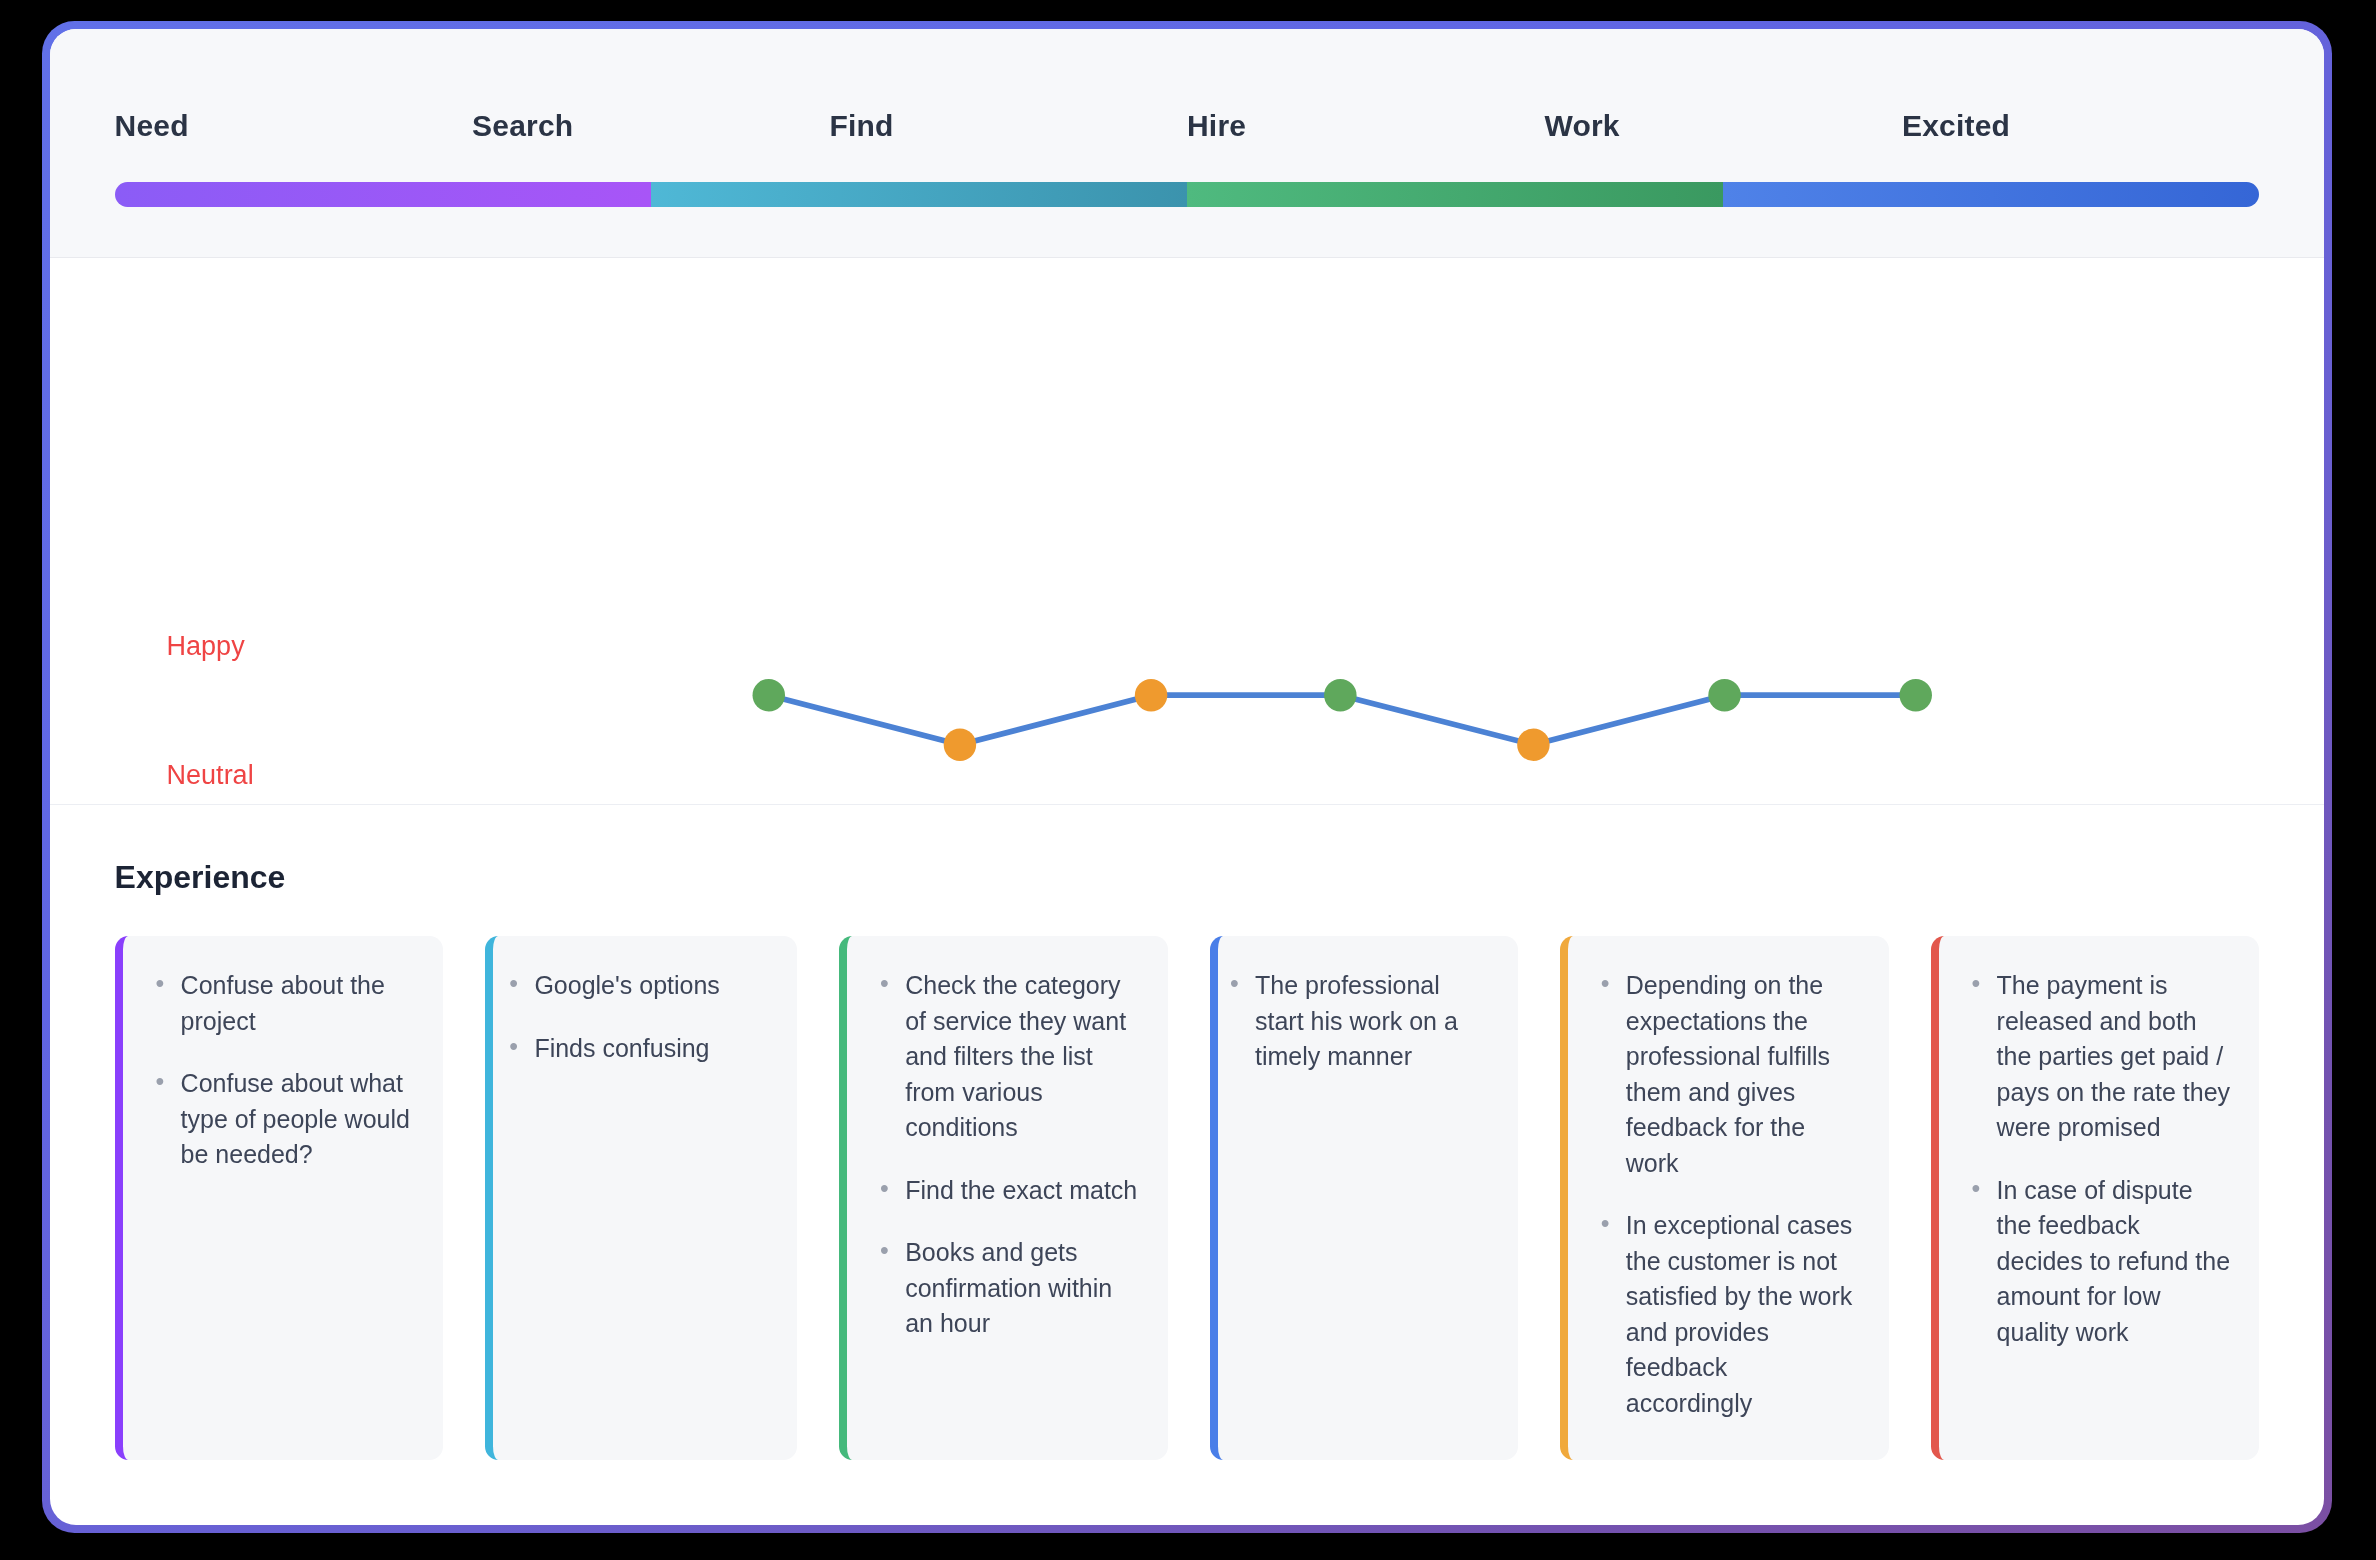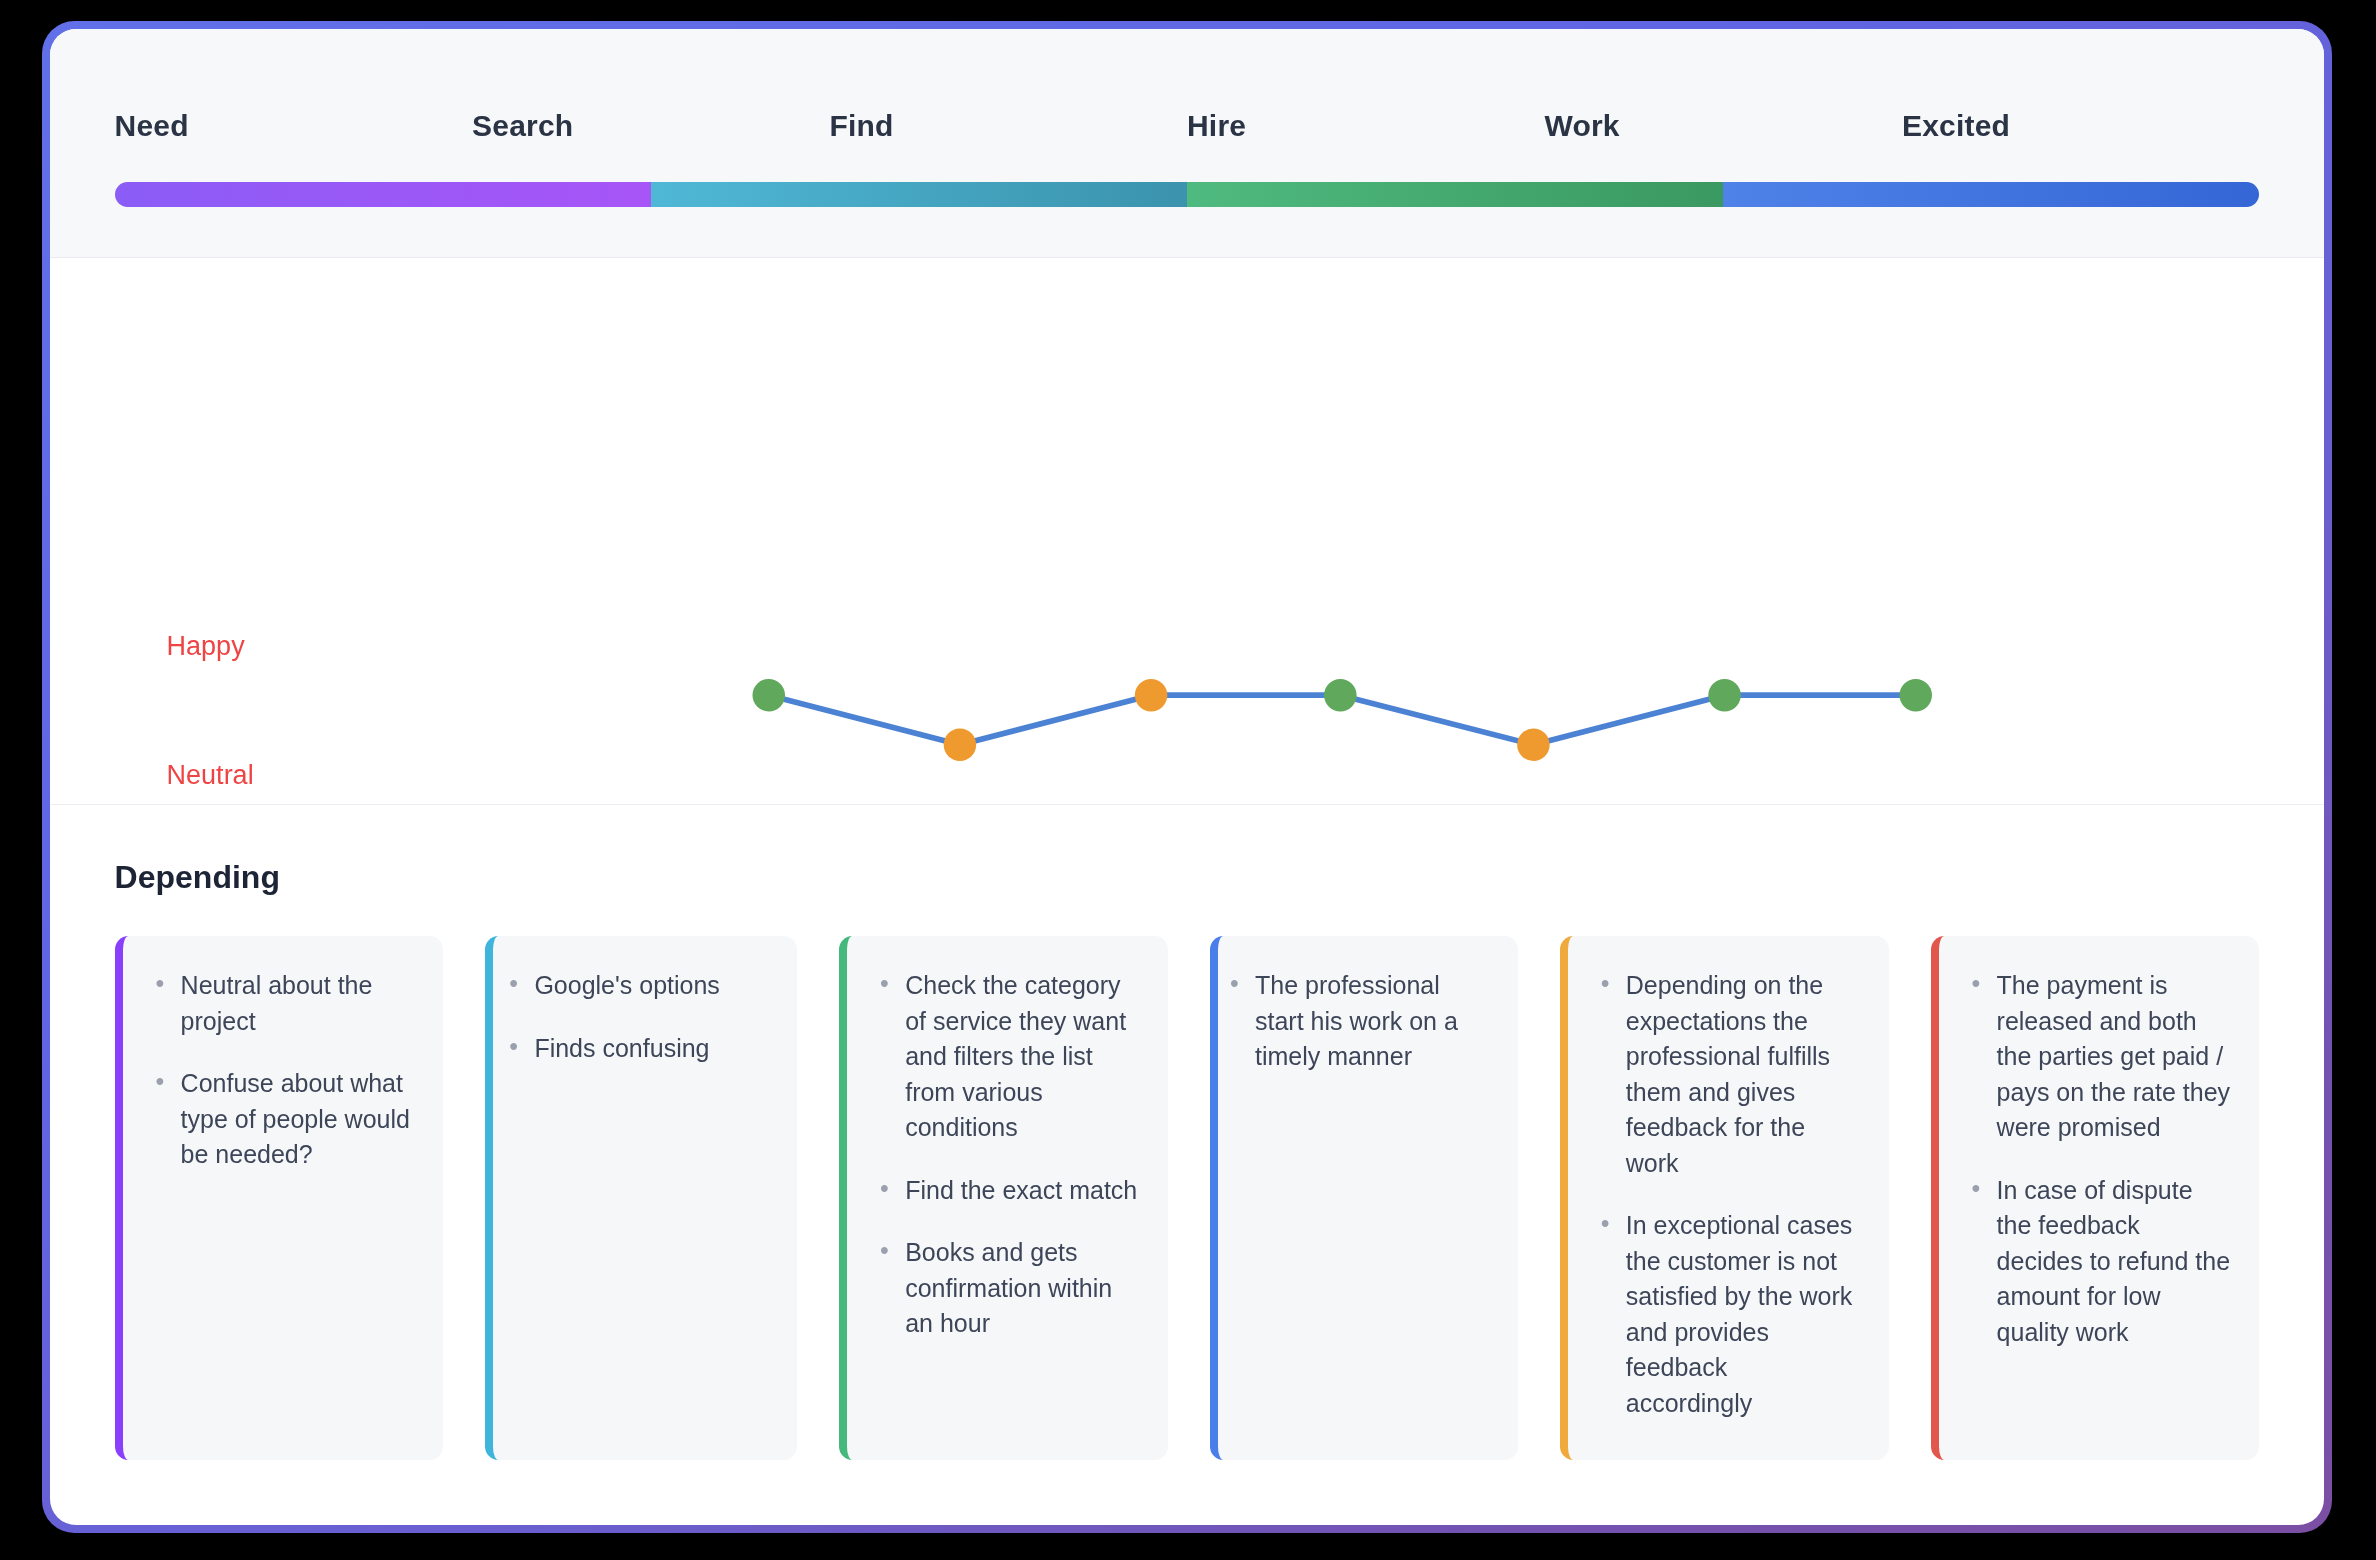--- a/index.html
+++ b/index.html
@@ -155,25 +155,25 @@
             <circle cx="1152" cy="458" r="17" fill="#ef9a2e"></circle>
             <circle cx="1350" cy="458" r="17" fill="#5fa85c"></circle>
             <circle cx="1552" cy="510" r="17" fill="#ef9a2e"></circle>
             <circle cx="1752" cy="458" r="17" fill="#5fa85c"></circle>
             <circle cx="1952" cy="458" r="17" fill="#5fa85c"></circle>
           </g>
       </svg>
     </div>
 
     <div class="experience">
-      <div class="experience-title">Depending</div>
+      <div class="experience-title">Experience</div>
       <div class="card-row" id="card-row">
           <div class="card" style="border-left-color: rgb(138, 63, 252);">
             <ul>
-              <li>Neutral about the project</li>
+              <li>Confuse about the project</li>
               <li>Confuse about what type of people would be needed?</li>
             </ul>
           </div>
           <div class="card" style="border-left-color: rgb(63, 181, 220); padding-left: 14px;">
             <ul>
               <li>Google's options</li>
               <li>Finds confusing</li>
             </ul>
           </div>
           <div class="card" style="border-left-color: rgb(69, 185, 124);">

